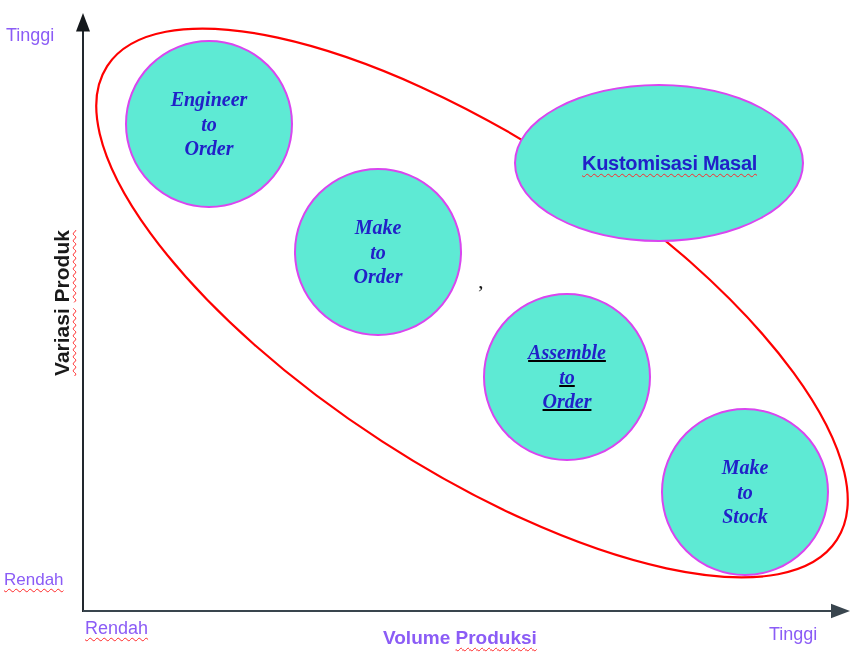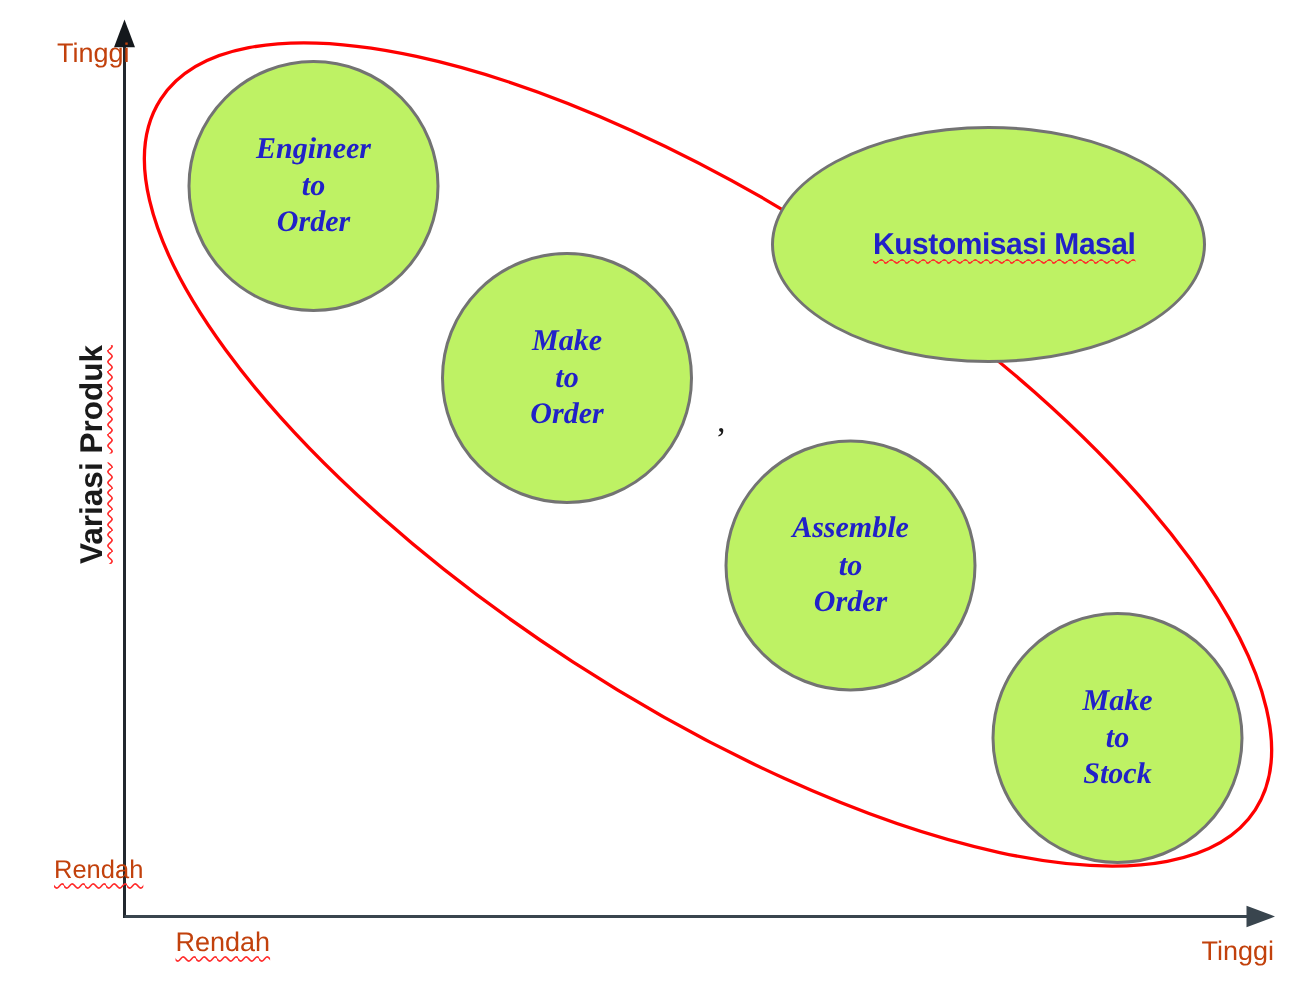--- a/index.html
+++ b/index.html
@@ -15,22 +15,22 @@
     background: #ffffff;
     overflow: hidden;
   }
   .layer {
     position: absolute;
     left: 0;
     top: 0;
   }
   .bubble {
     position: absolute;
-    background: #bef264;
-    border: 2px solid #737373;
+    background: #5eead4;
+    border: 2px solid #d946ef;
     border-radius: 50%;
     box-sizing: border-box;
     display: flex;
     align-items: center;
     justify-content: center;
     text-align: center;
   }
   .bubble-label {
     color: #2121c8;
     font-family: "Liberation Serif", serif;
@@ -43,25 +43,24 @@
   .bubble-label--sans {
     font-family: "Liberation Sans", sans-serif;
     font-style: normal;
     font-size: 20px;
     letter-spacing: -0.3px;
     white-space: nowrap;
     padding-left: 21px;
   }
   .axis-label {
     position: absolute;
-    color: #c2410c;
+    color: #8b5cf6;
     font-size: 18px;
     line-height: 1.1;
     white-space: nowrap;
-    margin-left: 32px;
   }
   .bold { font-weight: bold; }
   .squiggle {
     text-decoration-line: underline;
     text-decoration-style: wavy;
     text-decoration-color: #ff2a2a;
     text-decoration-thickness: 1px;
     text-underline-offset: 3px;
   }
   .y-title {
@@ -104,21 +103,21 @@
 to
 Order</span>
   </div>
 
   <div class="bubble" style="left:294px; top:168px; width:168px; height:168px;">
     <span class="bubble-label">Make
 to
 Order</span>
   </div>
 
-  <div class="bubble" style="left:483px; top:293px; width:168px; height:168px;">
+  <div class="bubble" style="left:483px; top:293px; width:168px; height:168px;text-decoration:underline;">
     <span class="bubble-label">Assemble
 to
 Order</span>
   </div>
 
   <div class="bubble" style="left:661px; top:408px; width:168px; height:168px;">
     <span class="bubble-label">Make
 to
 Stock</span>
   </div>
@@ -136,20 +135,24 @@
   </div>
 
   <div class="axis-label" style="left:85px; top:619px;">
     <span class="squiggle">Rendah</span>
   </div>
 
   <div class="axis-label" style="left:769px; top:625px;">
     <span>Tinggi</span>
   </div>
 
+  <div class="axis-label bold" style="left:383px; top:628px; font-size:19px;">
+    <span>Volume</span>
+    <span class="squiggle">Produksi</span>
+  </div>
 
   <div class="y-title">
     <span class="squiggle">Variasi</span>
     <span class="squiggle">Produk</span>
   </div>
 
   <div class="stray">’</div>
 
 </div>
 

